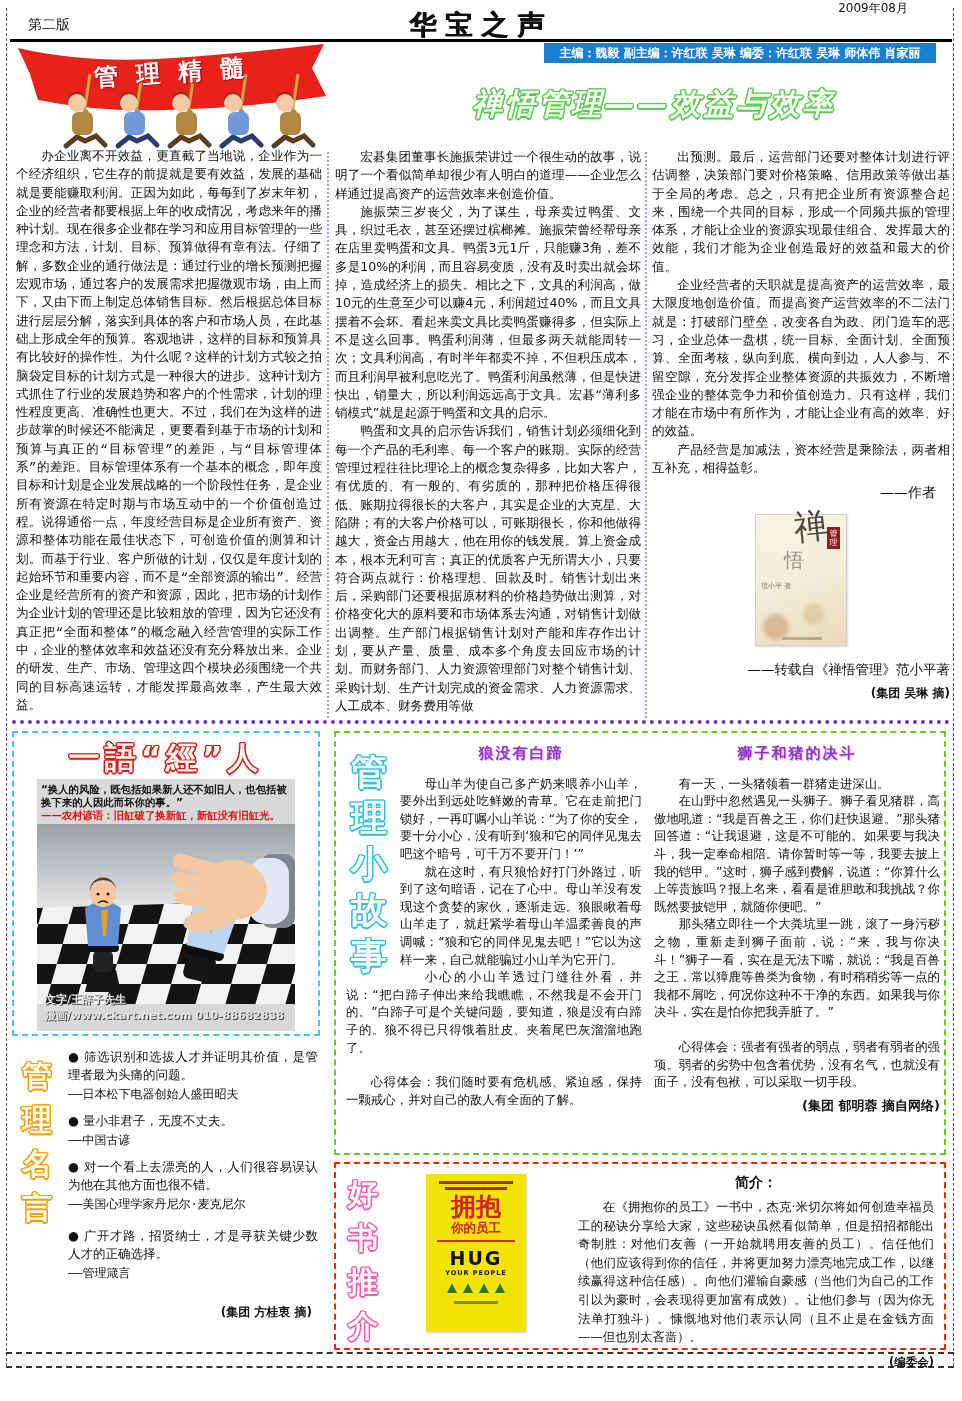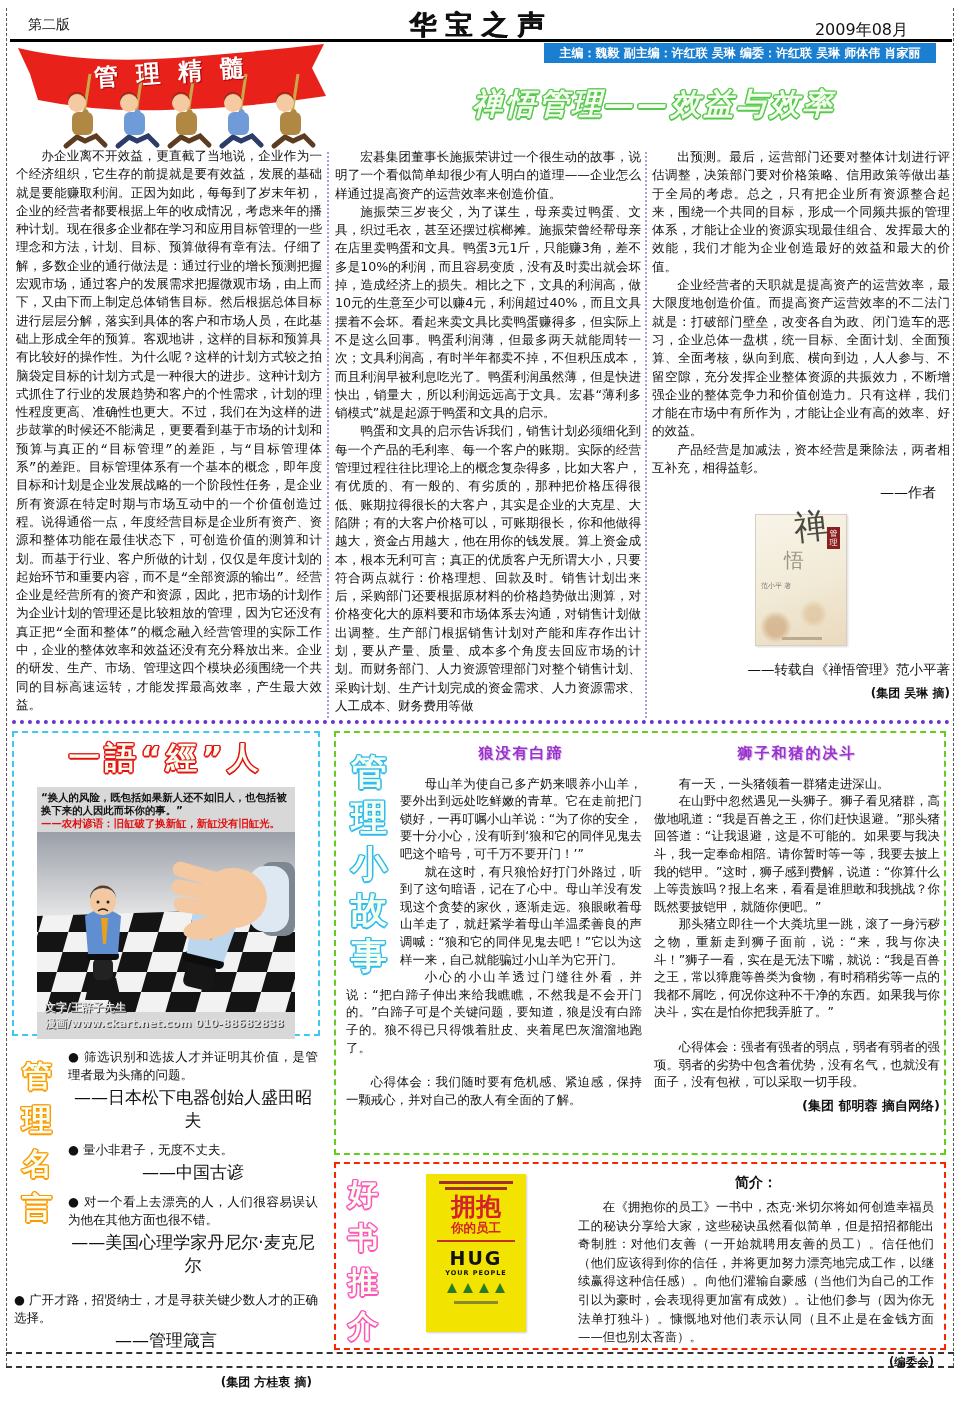--- a/index.html
+++ b/index.html
@@ -11,21 +11,21 @@
   
   .pb-left  { left:6px;  top:8px; height:1358px; width:0; border-left:1.5px dashed #555; }
   .pb-right { left:953px; top:8px; height:1358px; width:0; border-left:1.5px dashed #555; }
   .pb-bot1  { left:6px; top:1352px; width:948px; height:0; border-top:2px dashed #333; }
   .pb-bot2  { left:6px; top:1366px; width:948px; height:0; border-top:2px dashed #333; }
 
   
   .edition { left:28px; top:16px; font-size:14px; }
   .masthead { left:0; right:0; top:7px; text-align:center; font-size:27px; font-weight:bold;
               letter-spacing:9px; text-shadow:1px 0 #000; font-family:"DejaVu Serif",serif; }
-  .issue-date { right:54px; top:20px; font-size:16px; }
+  .issue-date { right:54px; top:0; font-size:12px; }
   .header-rule { left:10px; top:39px; width:942px; height:3px; background:#000; }
   .editors-bar { left:544px; top:43px; width:392px; height:20px; line-height:20px;
                  background:var(--editor-bar-bg,#1a7fd0); color:#fff; font-size:12px;
                  text-align:center; font-weight:bold; }
 
   
   .banner { left:14px; top:42px; width:322px; height:108px; }
   .banner svg { display:block; }
   .banner-title { position:absolute; left:46px; top:14px; width:236px; text-align:center;
                   transform:rotate(-4deg); color:#fff; font-weight:bold; font-size:24px;
@@ -65,35 +65,35 @@
   .source-line { text-align:right; font-size:13.5px; margin-top:14px; }
   .contributor { text-align:right; font-weight:bold; font-size:12px; margin-top:6px; }
 
   .sep-purple { left:12px; top:720px; width:938px; height:0;
                 border-top:4px dotted var(--separator-purple,#6633cc); }
 
   
   .proverb-box { left:12px; top:731px; width:308px; height:305px;
                  border:2px dashed var(--proverb-box-border,#3cc8f0); padding-top:4px; }
   .proverb-title { text-align:center; font-size:31px; letter-spacing:5px; height:42px; }
-  .cartoon { position:relative; margin:8px auto; width:258px; height:252px; background:#d8d8d8; }
+  .cartoon { position:relative; margin:0 auto; width:258px; height:252px; background:#d8d8d8; }
   .cartoon-quote { padding:4px 4px 0 4px; font-size:10.4px; line-height:13px; font-weight:bold; color:#111; }
   .cartoon-quote-src { padding:0 4px 2px 4px; font-size:10.4px; line-height:13px; font-weight:bold; color:#e01010; }
   .cartoon-scene { display:block; }
   .cartoon-credit1, .cartoon-credit2 { position:absolute; left:8px; font-size:11px; font-weight:bold;
                  color:#e4e4e4; text-shadow:1px 1px 0 #444; }
   .cartoon-credit1 { bottom:24px; } .cartoon-credit2 { bottom:8px; }
 
   
   .quotes-section { left:12px; top:1046px; width:308px; height:300px; padding:2px 2px 0 2px; }
   .vtitle { font-weight:bold; word-break:break-all; text-align:center; }
   .vt-orange { float:left; width:42px; font-size:30px; line-height:44px; height:178px; margin:6px 10px 0 2px; }
   .quote-block { margin-bottom:9px; overflow:hidden; }
   .quote-text { font-size:12.5px; line-height:18px; text-align:justify; }
-  .quote-source { font-size:17px; text-align:center; margin-top:2px; }
+  .quote-source { font-size:12px; text-align:left; margin-top:2px;font-family:Liberation Mono, monospace; }
   .quote-last { margin-top:14px; }
   .quote-contrib { text-align:right; font-weight:bold; font-size:12px; margin:22px 6px 0 0; }
 
   
   .stories-box { left:334px; top:731px; width:612px; height:424px;
                  border:2px dashed var(--stories-box-border,#66cc22); }
   .story { position:absolute; top:6px; font-size:12.4px; line-height:17.6px; text-align:justify; }
   .story1 { left:10px; width:296px; }
   .story2 { left:318px; width:286px; }
   .vt-blue { float:left; width:46px; font-size:36px; line-height:46px; height:232px; margin:10px 8px 0 0; }

